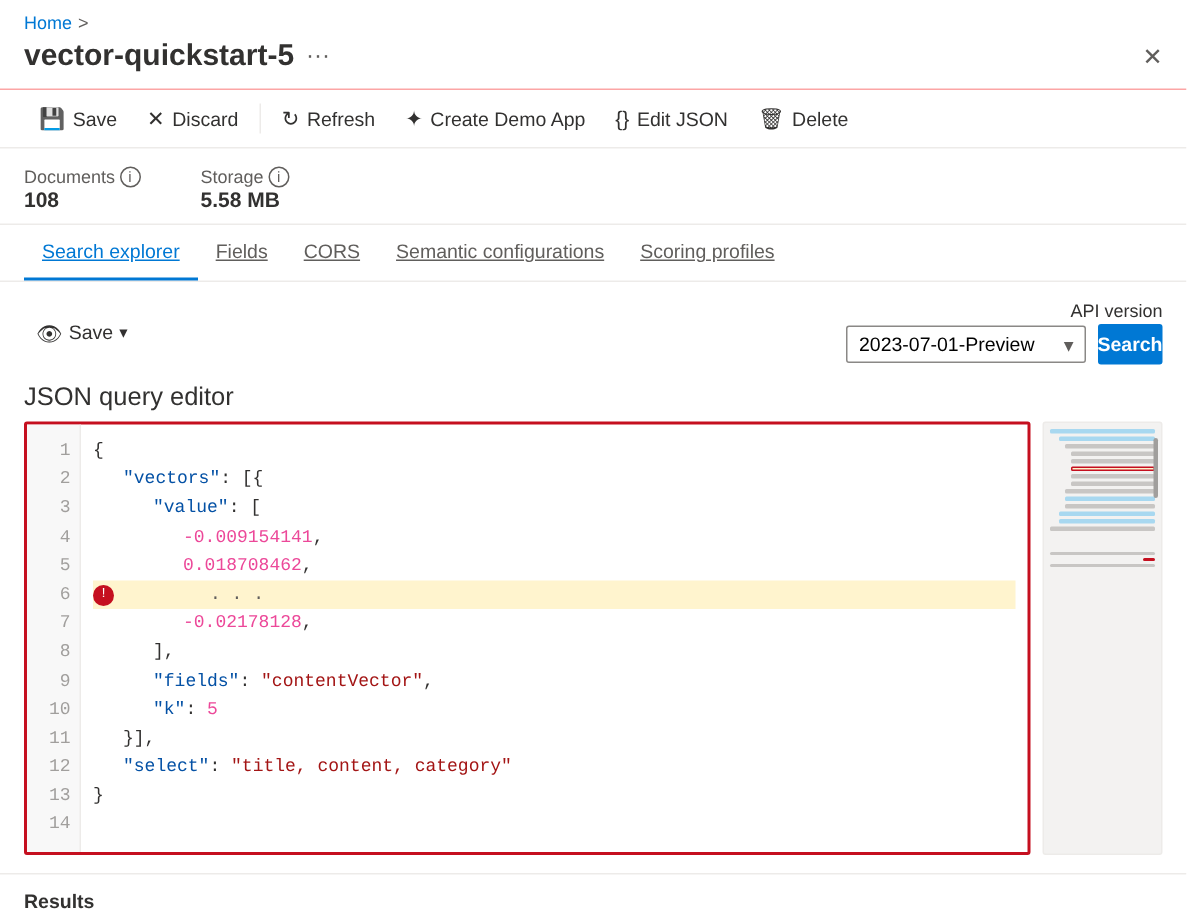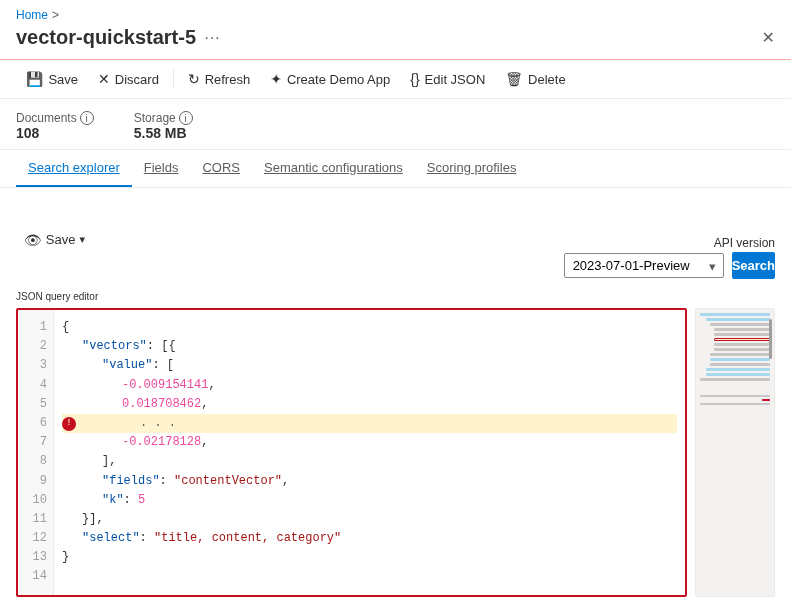--- a/index.html
+++ b/index.html
@@ -26,28 +26,28 @@
 
     .nav-tabs { display: flex; padding: 0 16px; border-bottom: 1px solid #edebe9; gap: 0; }
     .nav-tab { padding: 10px 12px; font-size: 13px; cursor: pointer; color: #605e5c; border-bottom: 2px solid transparent; white-space: nowrap; text-decoration: underline; }
     .nav-tab.active { color: #0078d4; border-bottom: 2px solid #0078d4; font-weight: 500; }
 
     .content-area { padding: 12px 16px; }
 
     .search-controls { display: flex; justify-content: space-between; align-items: center; margin-bottom: 12px; }
     .view-btn { display: flex; align-items: center; gap: 4px; padding: 5px 8px; border: none; background: none; cursor: pointer; font-size: 13px; color: #323130; }
 
-    .api-version-area { display: flex; align-items: center; gap: 8px; margin-top: 36px; }
+    .api-version-area { display: flex; align-items: center; gap: 8px; }
     .api-label { font-size: 12px; color: #323130; }
     .api-select { padding: 4px 24px 4px 8px; border: 1px solid #8a8886; font-size: 13px; border-radius: 2px; background: #fff; appearance: none; cursor: pointer; min-width: 160px; }
     .api-select-wrap { position: relative; display: inline-block; }
     .api-select-wrap::after { content: '▾'; position: absolute; right: 8px; top: 50%; transform: translateY(-50%); pointer-events: none; color: #605e5c; }
     .search-btn { background: #0078d4; color: #fff; border: none; padding: 6px 0; font-size: 13px; font-weight: 600; cursor: pointer; border-radius: 2px; }
 
-    .editor-label { font-size: 10px; color: #323130; margin-bottom: 6px; }
+    .editor-label { font-size: 17px; color: #323130; margin-bottom: 6px; }
 
     .editor-container { display: flex; gap: 8px; }
 
     .code-editor { border: 2px solid #c50f1f; border-radius: 2px; flex: 1; min-height: 260px; overflow: hidden; background: #fff; }
     .code-lines { display: flex; }
     .line-numbers { background: #f8f8f8; padding: 8px 6px; text-align: right; font-family: 'Courier New', monospace; font-size: 12px; color: #a19f9d; min-width: 36px; border-right: 1px solid #edebe9; line-height: 1.6; }
     .code-content { padding: 8px; font-family: 'Courier New', monospace; font-size: 12px; line-height: 1.6; flex: 1; overflow-x: auto; }
     .code-line { display: flex; align-items: center; white-space: pre; }
     .code-line.highlighted { background: #fff4ce; }
 

